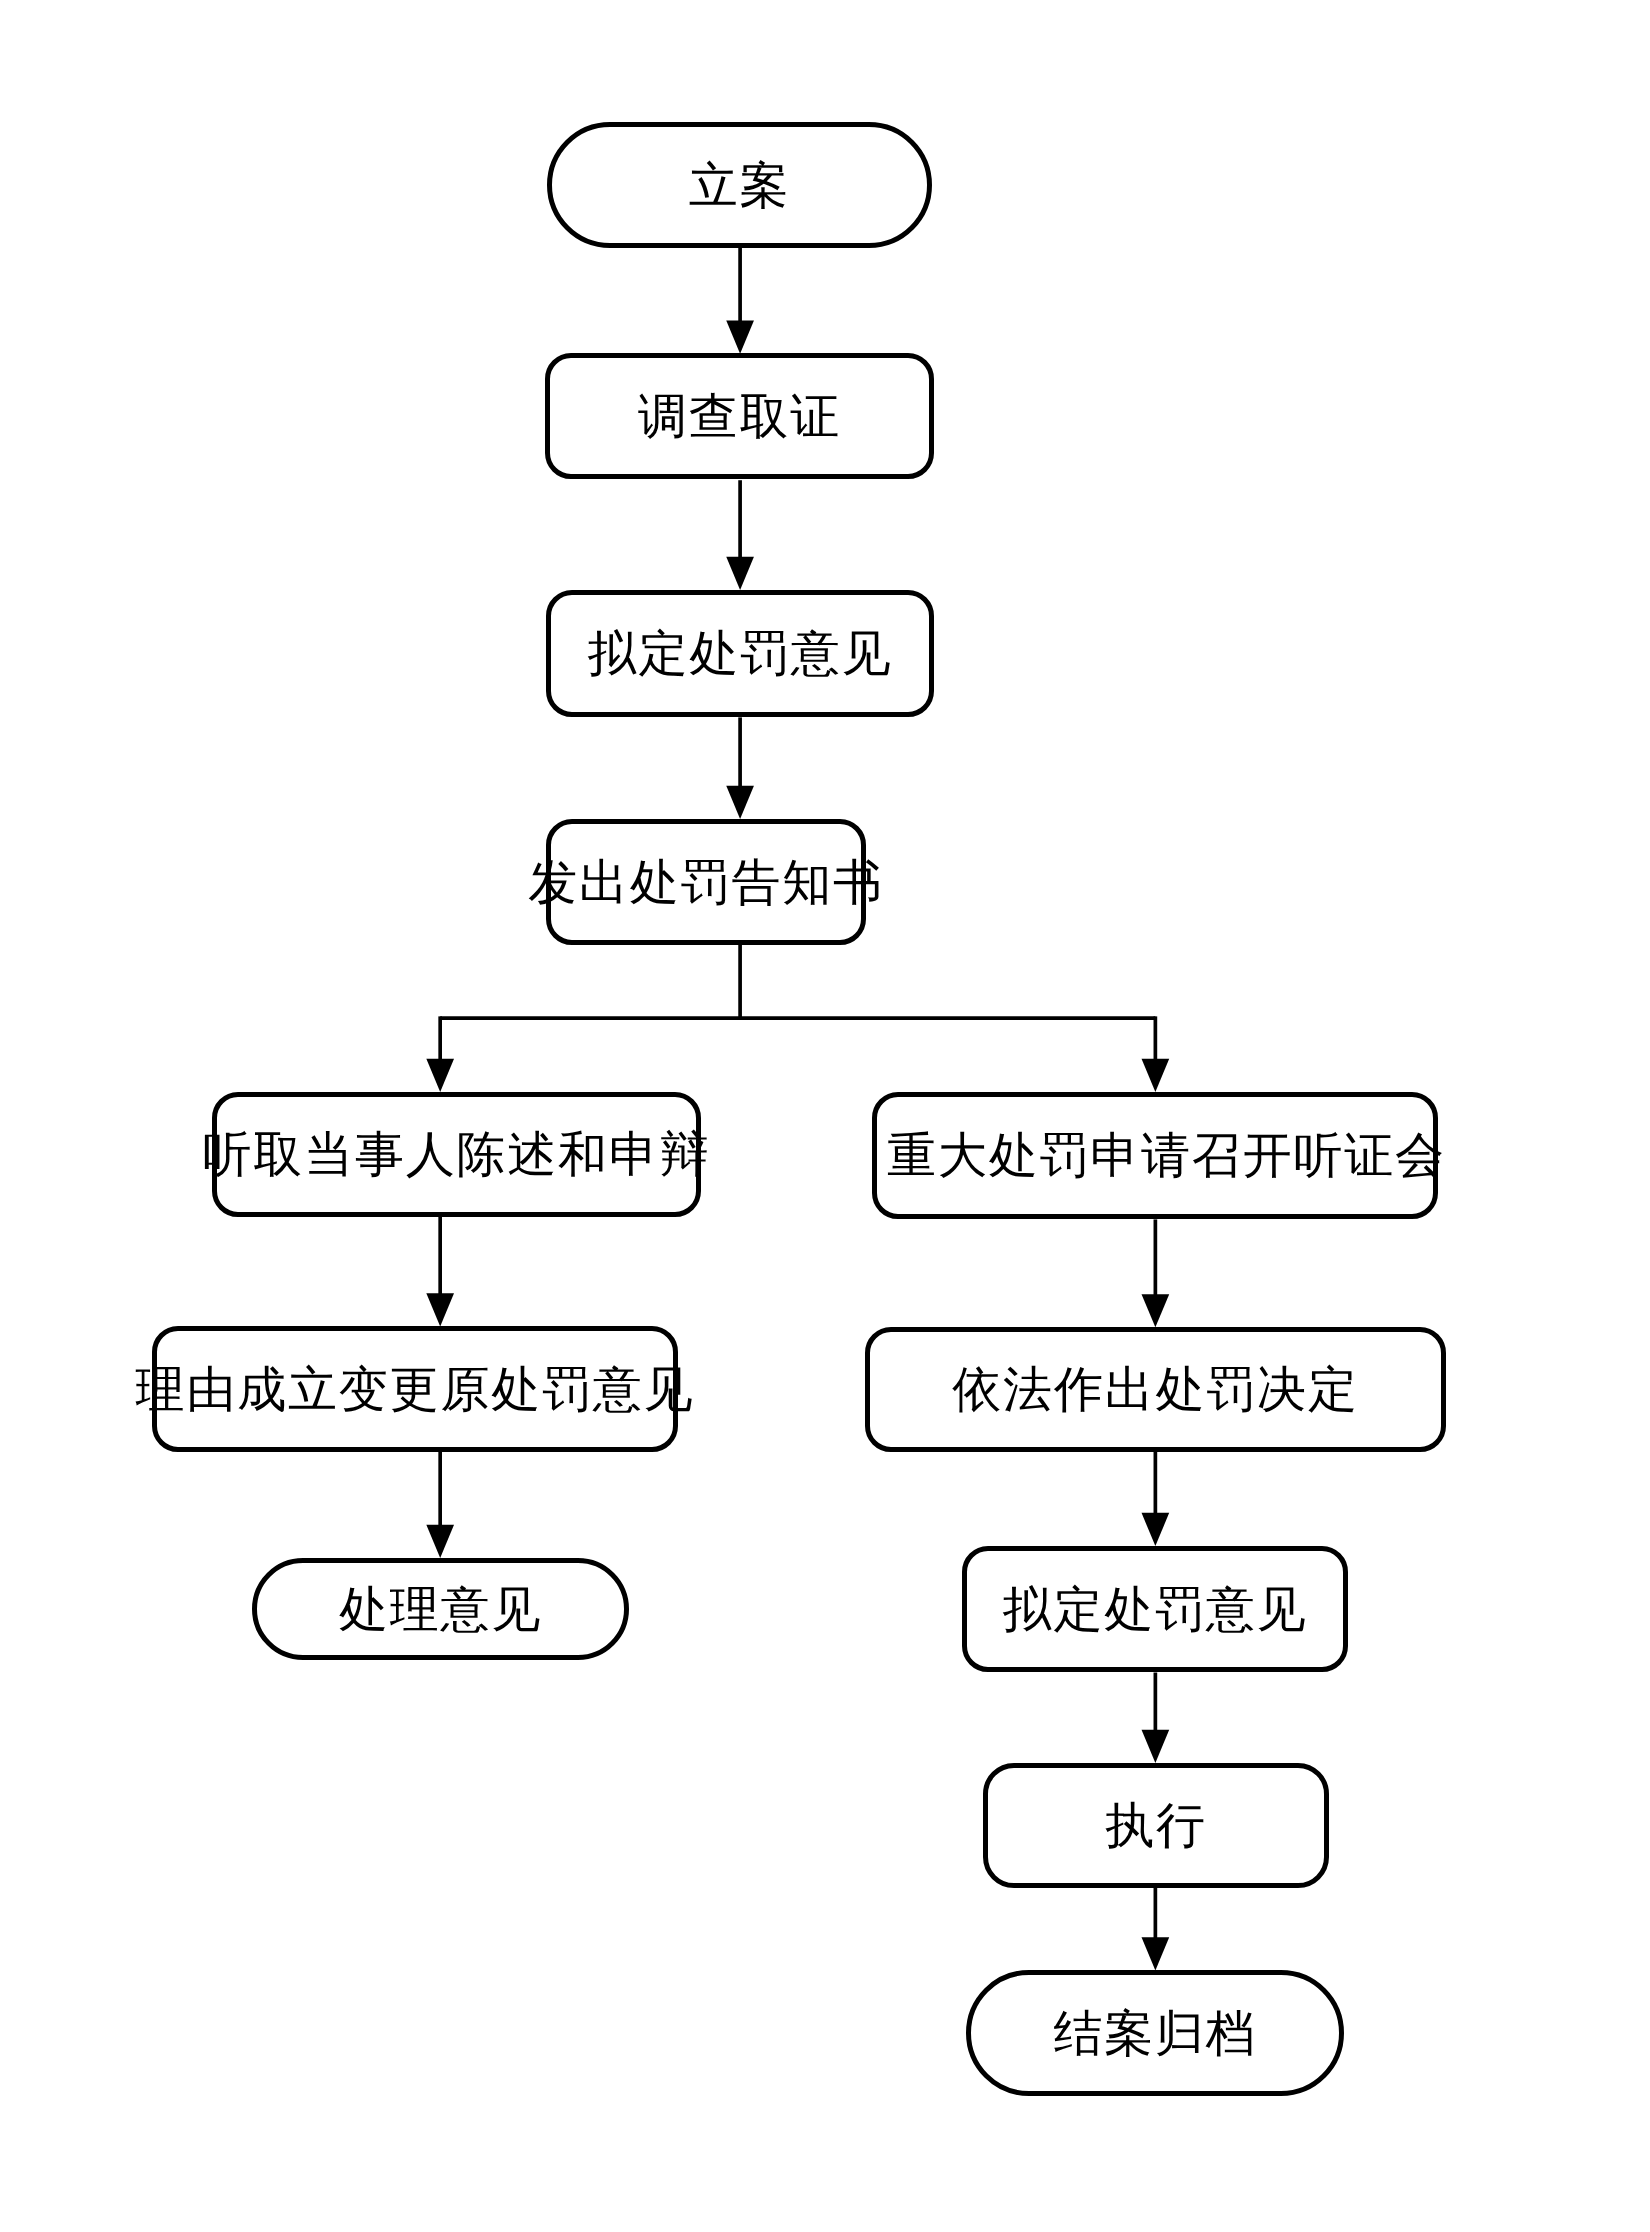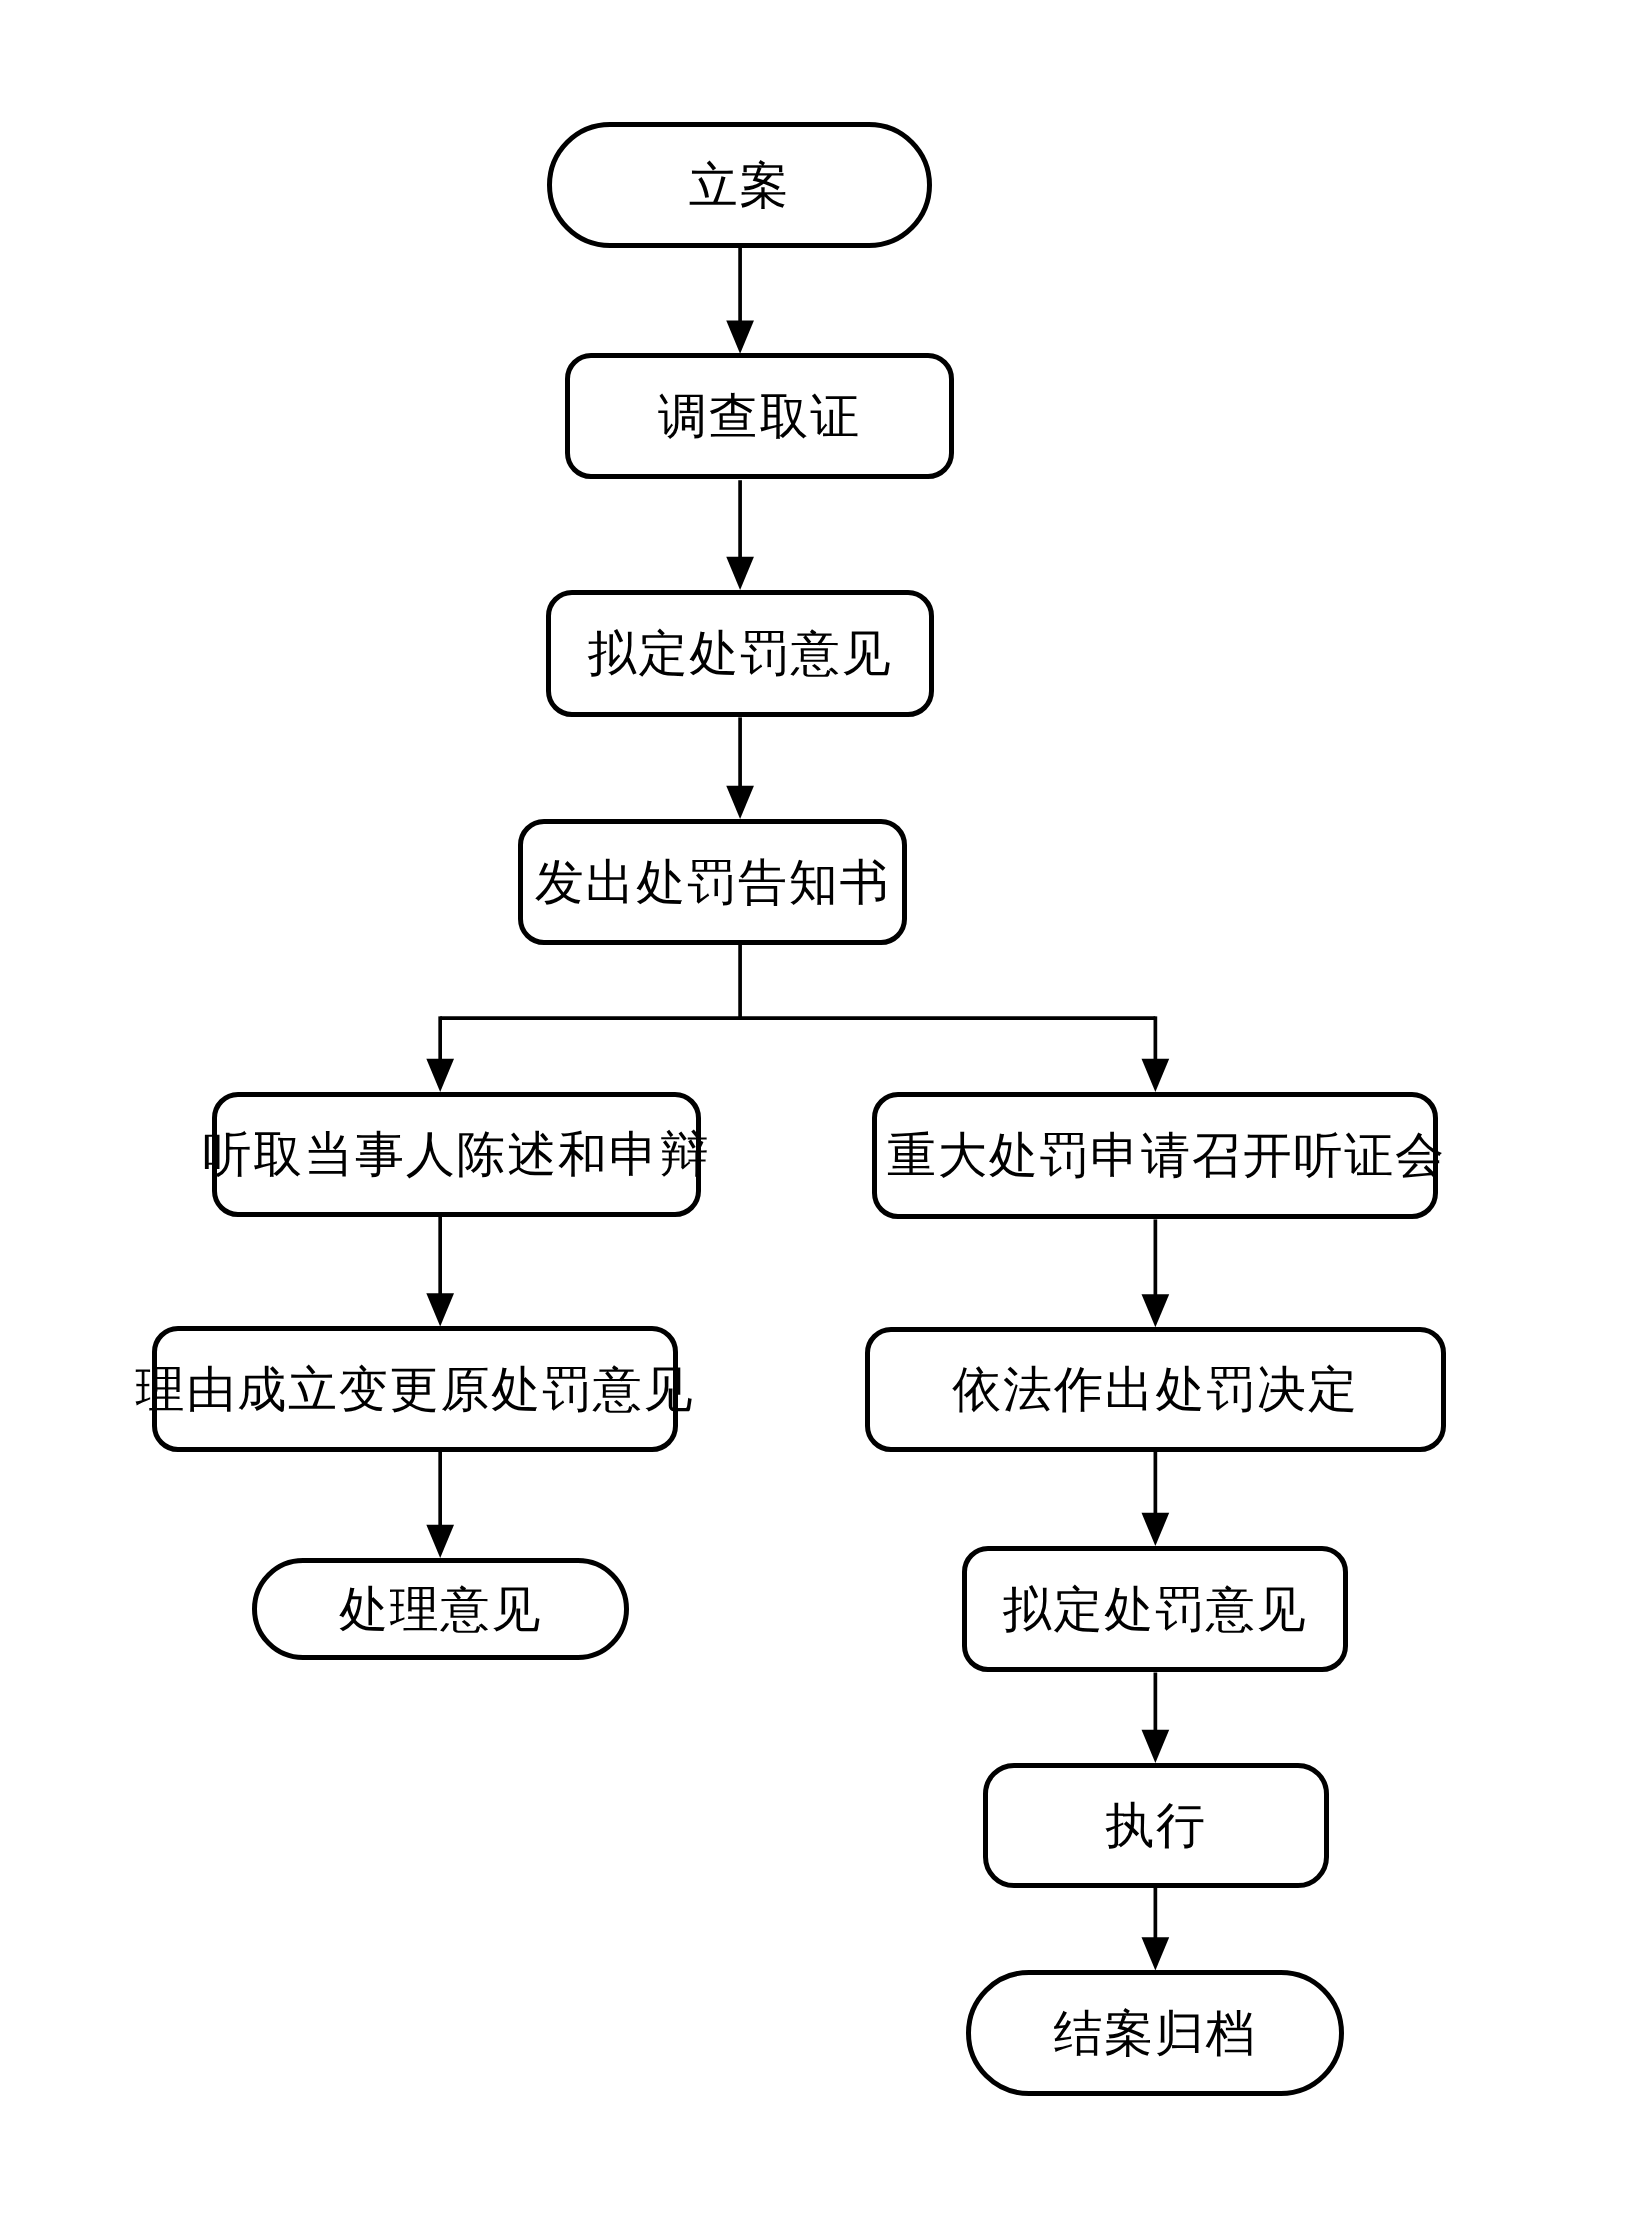--- a/index.html
+++ b/index.html
@@ -35,23 +35,23 @@
     font-size: 49px;
     letter-spacing: 1.8px;
     line-height: 1;
     white-space: nowrap;
   }
   .rounded-rect { border-radius: 26px; }
   .stadium     { border-radius: 65px; }
 
   
   .n-start          { left: 547px;  top: 122px;  width: 385px; height: 126px; }
-  .n-investigate    { left: 545px;  top: 353px;  width: 389px; height: 126px; margin-left: 20px; }
+  .n-investigate    { left: 545px;  top: 353px;  width: 389px; height: 126px; }
   .n-draft-opinion  { left: 546px;  top: 590px;  width: 388px; height: 127px; }
-  .n-issue-notice   { left: 518px;  top: 819px;  width: 389px; height: 126px; }
+  .n-issue-notice   { left: 546px;  top: 819px;  width: 320px; height: 126px; }
 
   
   .n-hear-statement   { left: 212px; top: 1092px; width: 489px; height: 125px; }
   .n-change-opinion   { left: 152px; top: 1326px; width: 526px; height: 126px; }
   .n-handling-opinion { left: 252px; top: 1558px; width: 377px; height: 102px; }
 
   
   .n-hearing        { left: 872px;  top: 1092px; width: 566px; height: 127px; padding-left: 23px; }
   .n-decision       { left: 865px;  top: 1327px; width: 581px; height: 125px; }
   .n-serve-decision { left: 962px; top: 1546px; width: 386px; height: 126px; }

